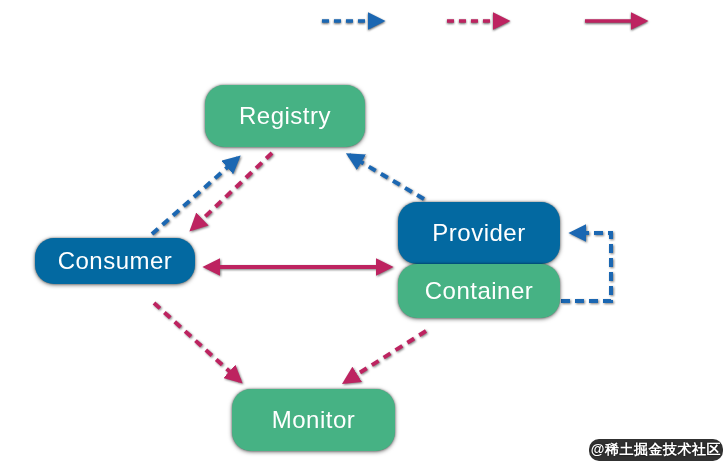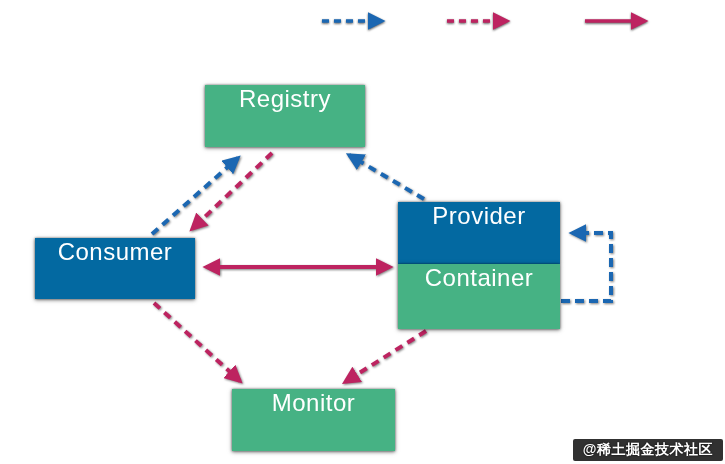--- a/index.html
+++ b/index.html
@@ -1,41 +1,42 @@
 <!DOCTYPE html>
 <html><head>
 <meta charset="utf-8">
 <style>
   html,body{margin:0;padding:0;background:#fff;}
   #stage{
     position:relative;width:725px;height:464px;background:#ffffff;overflow:hidden;
     font-family:"Liberation Sans","DejaVu Sans",sans-serif;
   }
   .node{
-    position:absolute;display:flex;justify-content:center;
+    position:absolute;display:flex;align-items:center;justify-content:center;
     color:#ffffff;font-size:24px;letter-spacing:.5px;
     box-shadow:0 1px 4px rgba(0,0,0,.55),0 0 2px rgba(0,0,0,.4);
+    border-radius:19px;
   }
   .node-green{background:#46b284;}
   .node-blue{background:#0369a1;}
   #n-registry {left:205px;top:85px; width:160px;height:62px;}
-  #n-consumer {left:35px; top:238px;width:160px;height:61px;}
+  #n-consumer {left:35px; top:238px;width:160px;height:46px;}
   #n-provider {left:398px;top:202px;width:162px;height:62px;}
-  #n-container{left:398px;top:264px;width:162px;height:65px;}
+  #n-container{left:398px;top:264px;width:162px;height:54px;}
   #n-monitor  {left:205px;top:389px;width:163px;height:62px;margin-left:27px;}
   #edges{position:absolute;left:0;top:0;pointer-events:none;}
   .edge-shadow{filter:drop-shadow(1px 1.5px 1.2px rgba(0,0,0,.5));}
   .legend{position:absolute;top:8px;left:0;width:725px;height:26px;}
   .legend-item{position:absolute;top:0;height:26px;}
   .legend-item svg{filter:drop-shadow(0.5px 1.5px 1.2px rgba(0,0,0,.65));}
   #legend-1{left:318px;} #legend-2{left:443px;} #legend-3{left:581px;}
   #watermark{
     position:absolute;right:2px;bottom:3px;
     background:rgba(20,20,20,.88);color:#fff;font-size:14px;font-weight:bold;
-    padding:2px 10px;border-radius:2px;letter-spacing:.5px;
+    padding:2px 2px;border-radius:10px;letter-spacing:.5px;
     text-shadow:0 0 2px #000;
   }
 </style>
 </head>
 <body>
 
 <div id="stage">
 
   <div class="legend">
     <div class="legend-item" id="legend-1">

